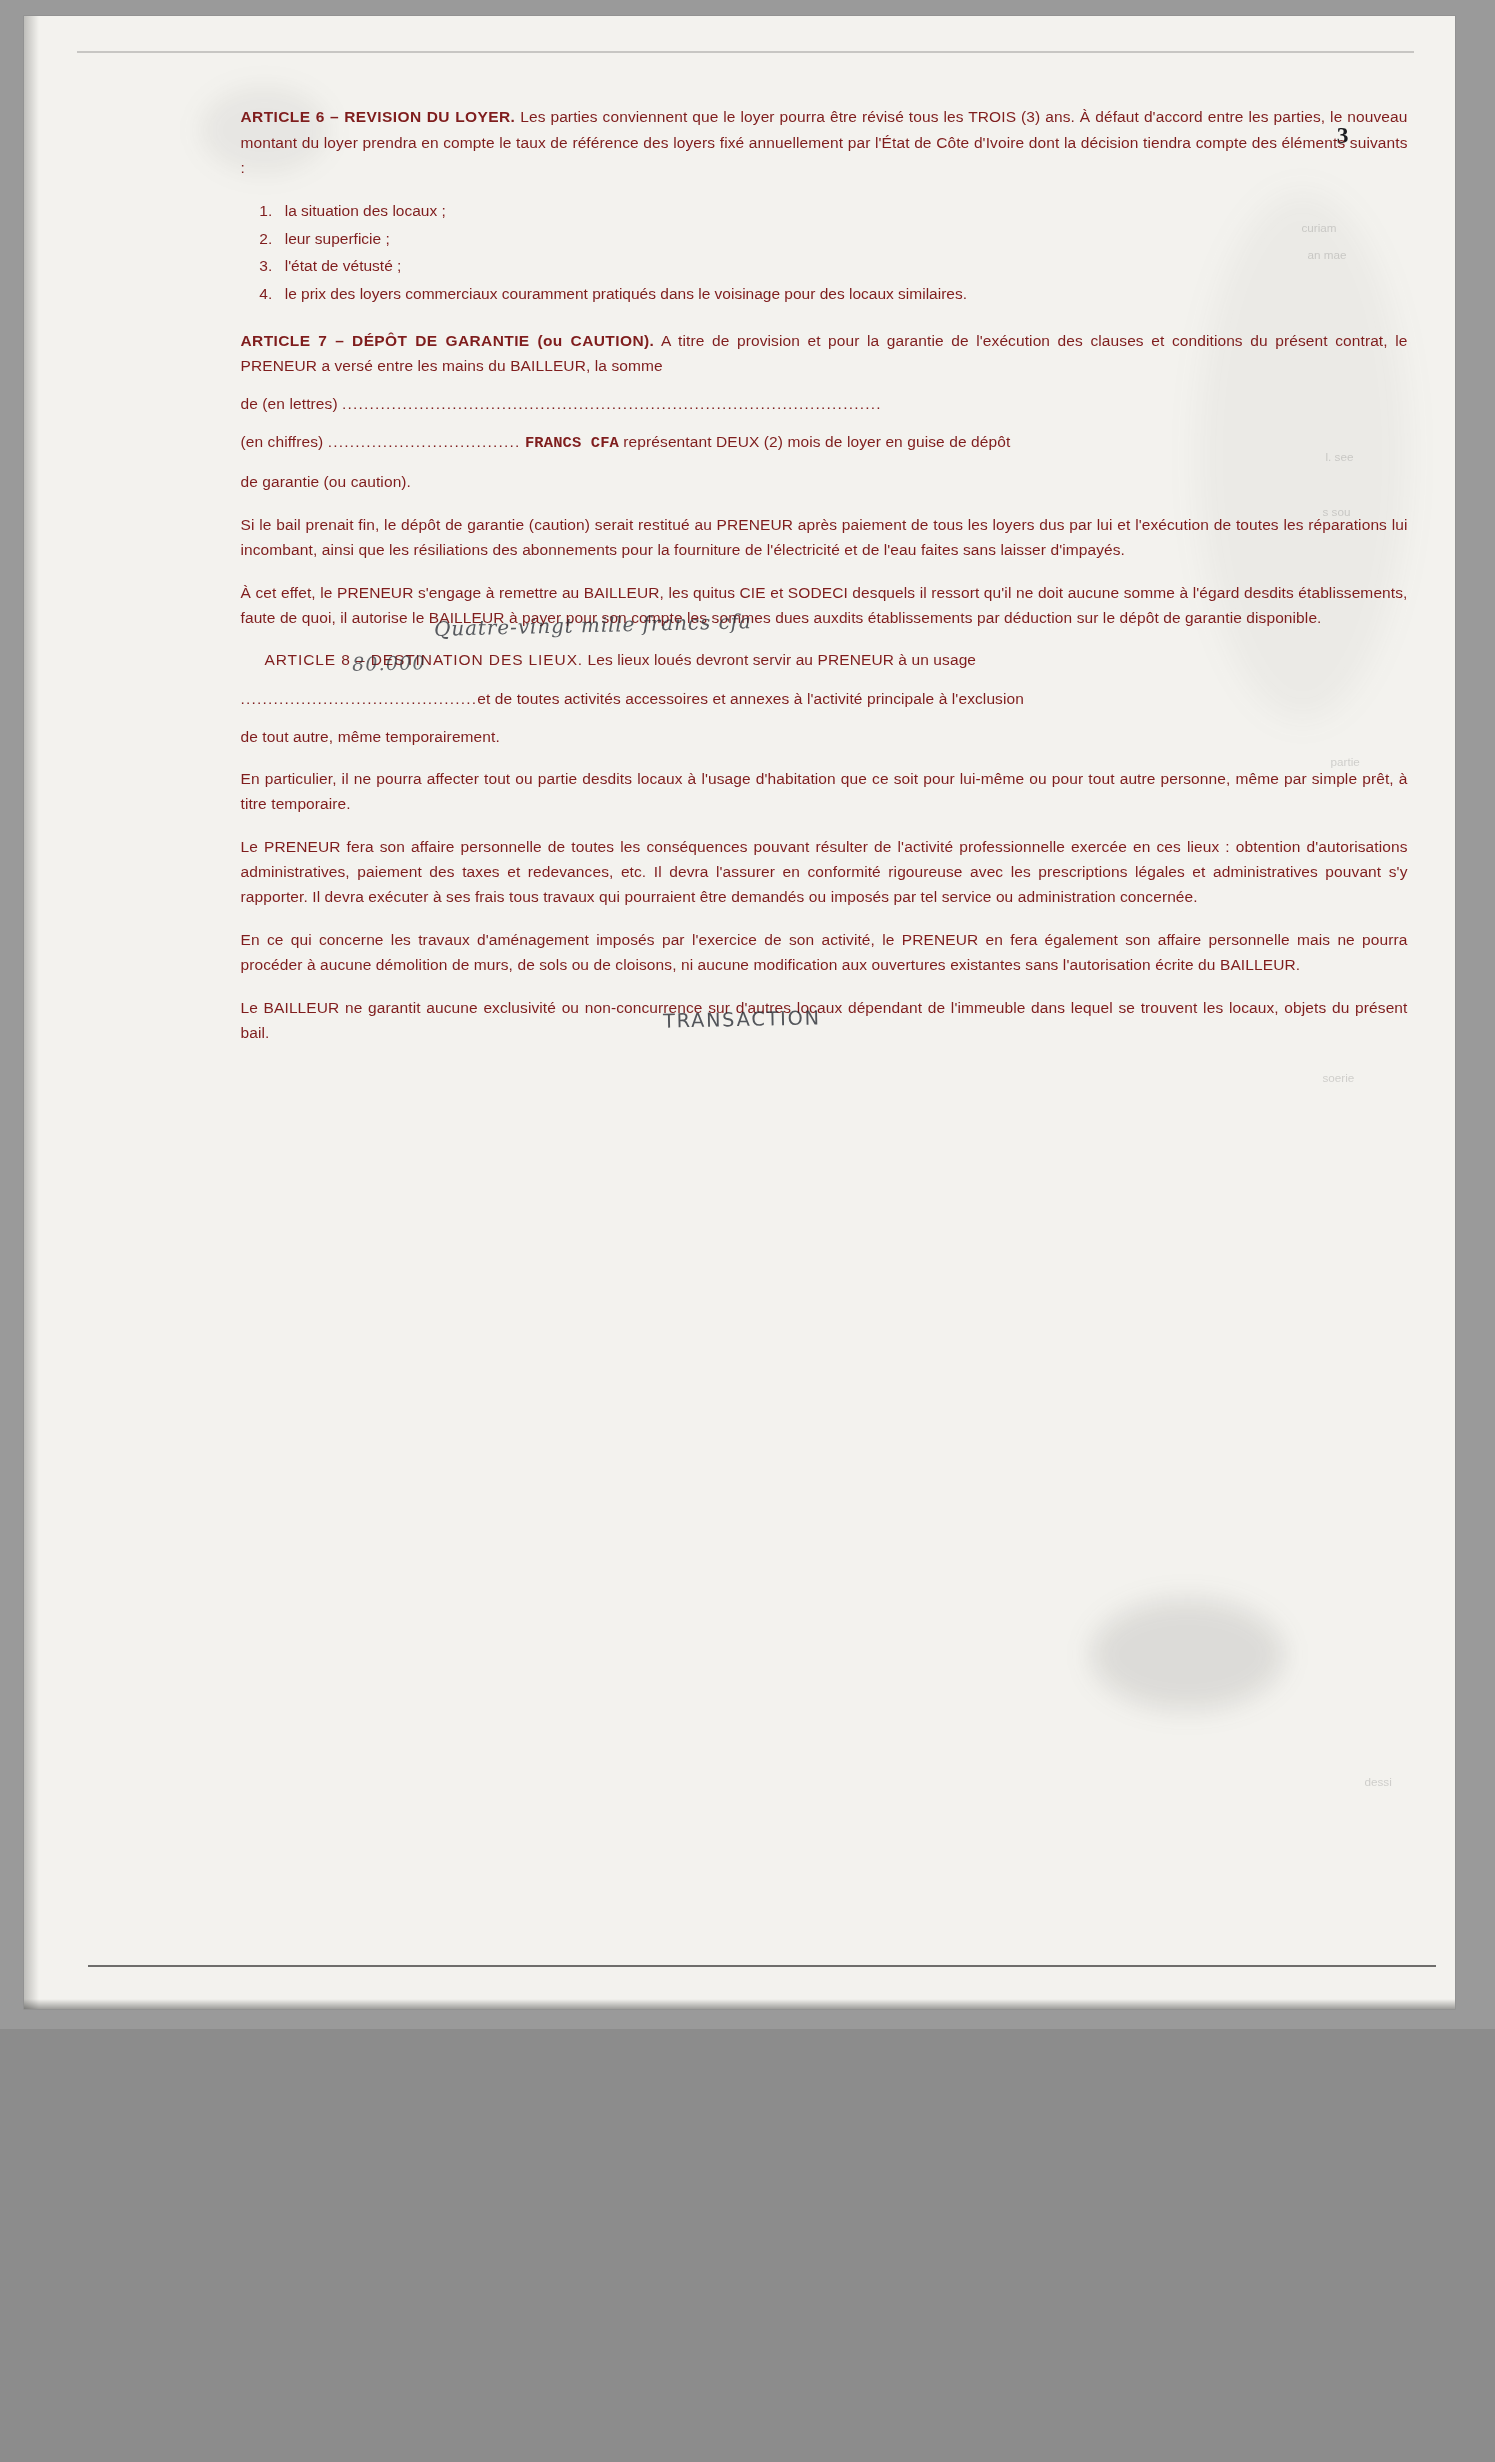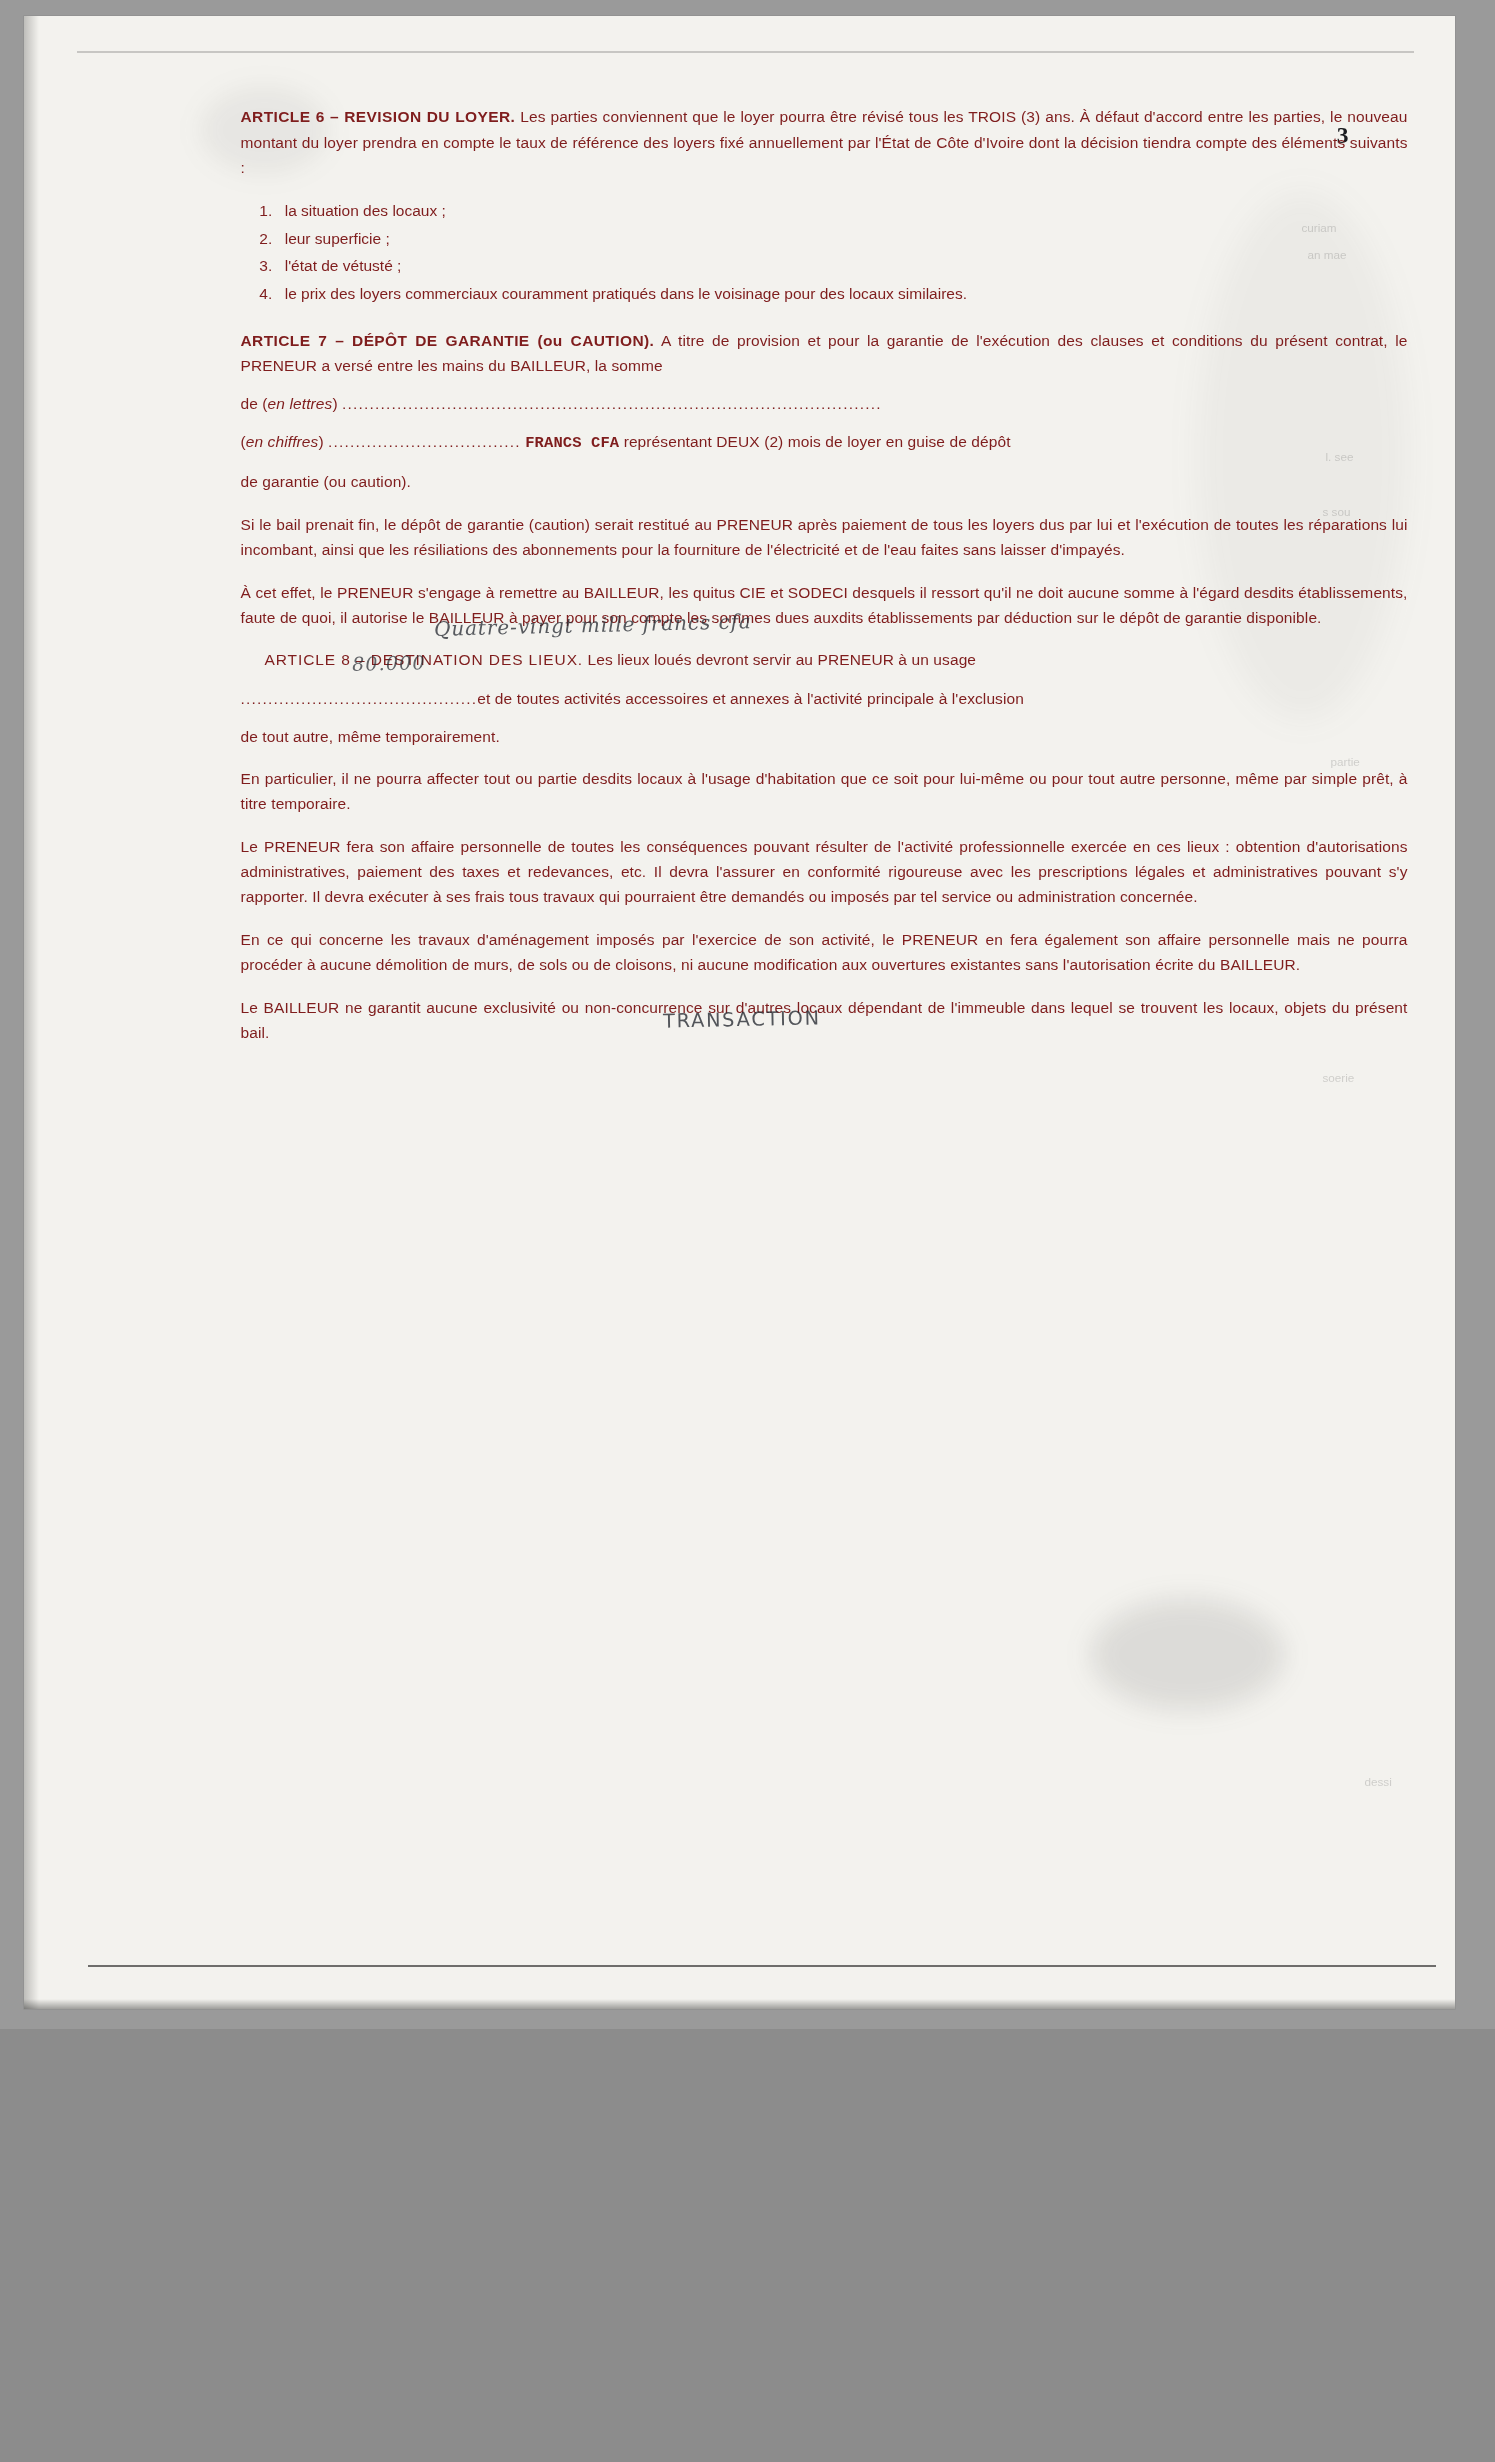--- a/index.html
+++ b/index.html
@@ -93,21 +93,21 @@
   .art-head {
     font-weight: bold;
     letter-spacing: 0.4px;
   }
   .art-spaced {
     font-weight: normal;
     letter-spacing: 0.9px;
     margin-left: 24px;
   }
   .bold { font-weight: bold; font-family: Liberation Mono, monospace; }
-  .ital { font-style: italic; }
+  .ital { }
 
   ol.numbered {
     margin: 2.3px 0 20px 0;
     padding-left: 36px;
     line-height: 1.78;
   }
   ol.numbered li {
     margin: 0;
     padding-left: 8.2px;
   }

